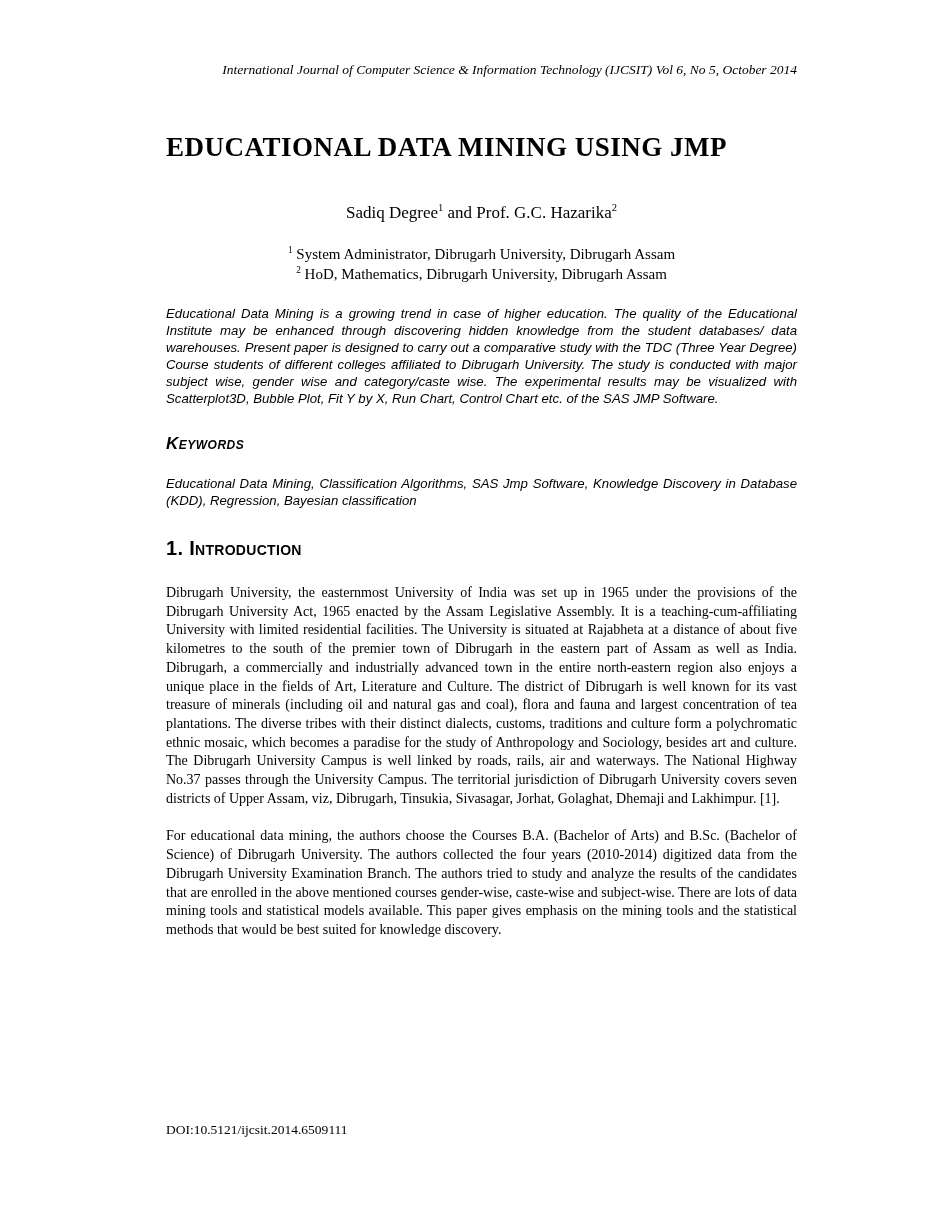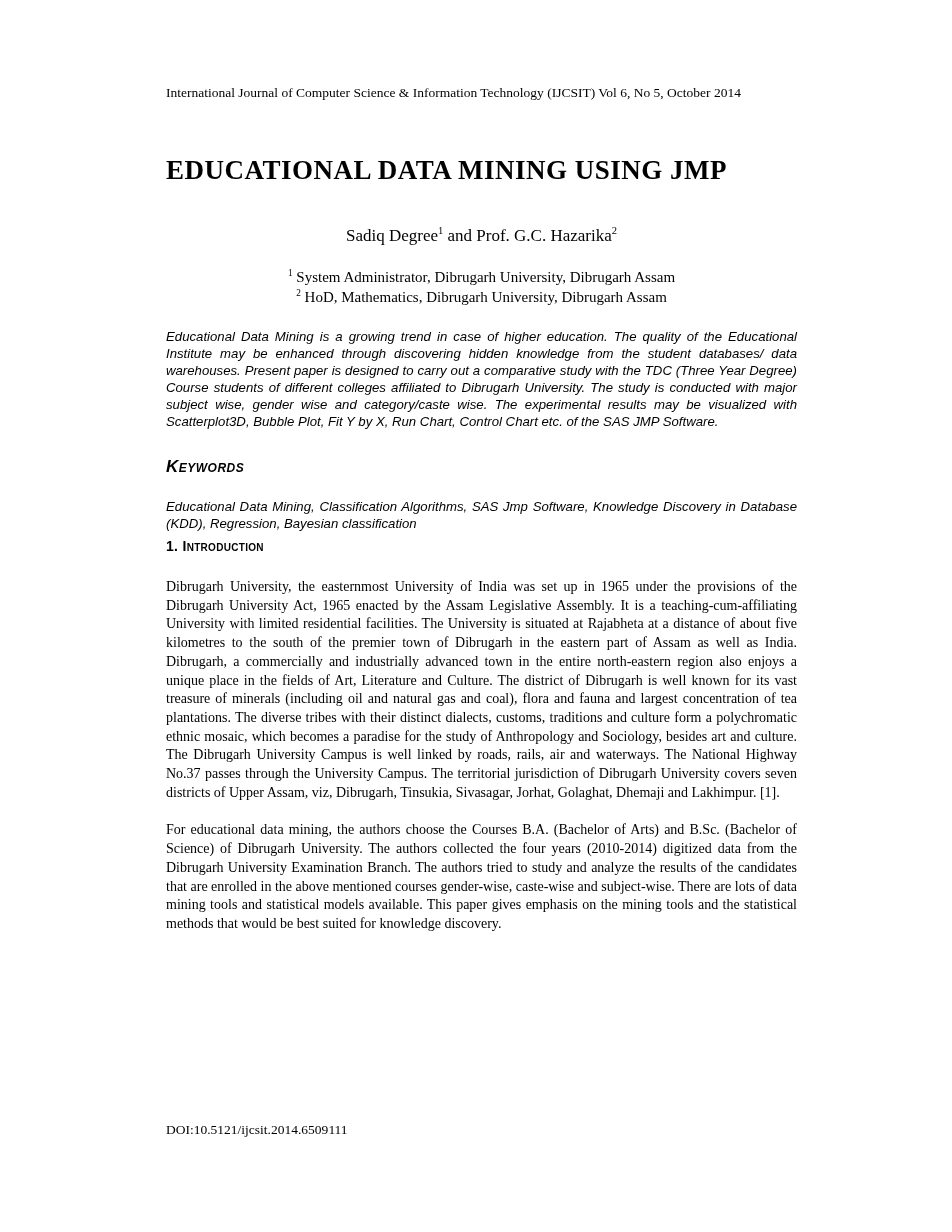--- a/index.html
+++ b/index.html
@@ -12,25 +12,26 @@
     color: #000000;
   }
   .page {
     position: absolute;
     left: 166px;
     top: 0;
     width: 631px;
     height: 1232px;
   }
   .journal-header {
-    padding-top: 85px;
-    text-align: left;
+    padding-top: 62px;
+    text-align: right;
     font-size: 13.5px;
     line-height: 16px;
     font-family: "Liberation Serif", serif;
+    font-style: italic;
   }
   .paper-title {
     margin-top: 54px;
     text-align: left;
     font-size: 27px;
     line-height: 31px;
     font-weight: bold;
     letter-spacing: 0.5px;
     font-family: "Liberation Serif", serif;
   }
@@ -55,22 +56,22 @@
     font-family: "Liberation Sans", sans-serif;
     font-variant: small-caps;
     font-weight: bold;
     font-style: italic;
     font-size: 17px;
     letter-spacing: 0.5px;
     margin-top: 27px;
   }
   .section-heading.upright {
     font-style: normal;
-    font-size: 14px;
-    margin-top: 6px;
+    font-size: 20px;
+    margin-top: 28px;
     letter-spacing: 0.3px;
   }
   .italic-body {
     font-family: "Liberation Sans", sans-serif;
     font-style: italic;
     font-size: 13.2px;
     line-height: 17px;
     text-align: justify;
     margin-top: 21px;
   }

